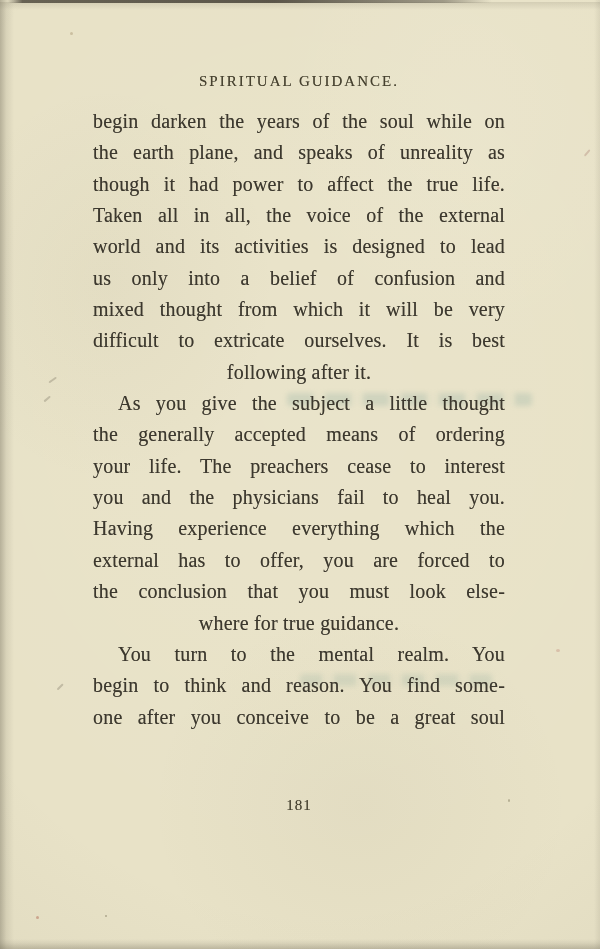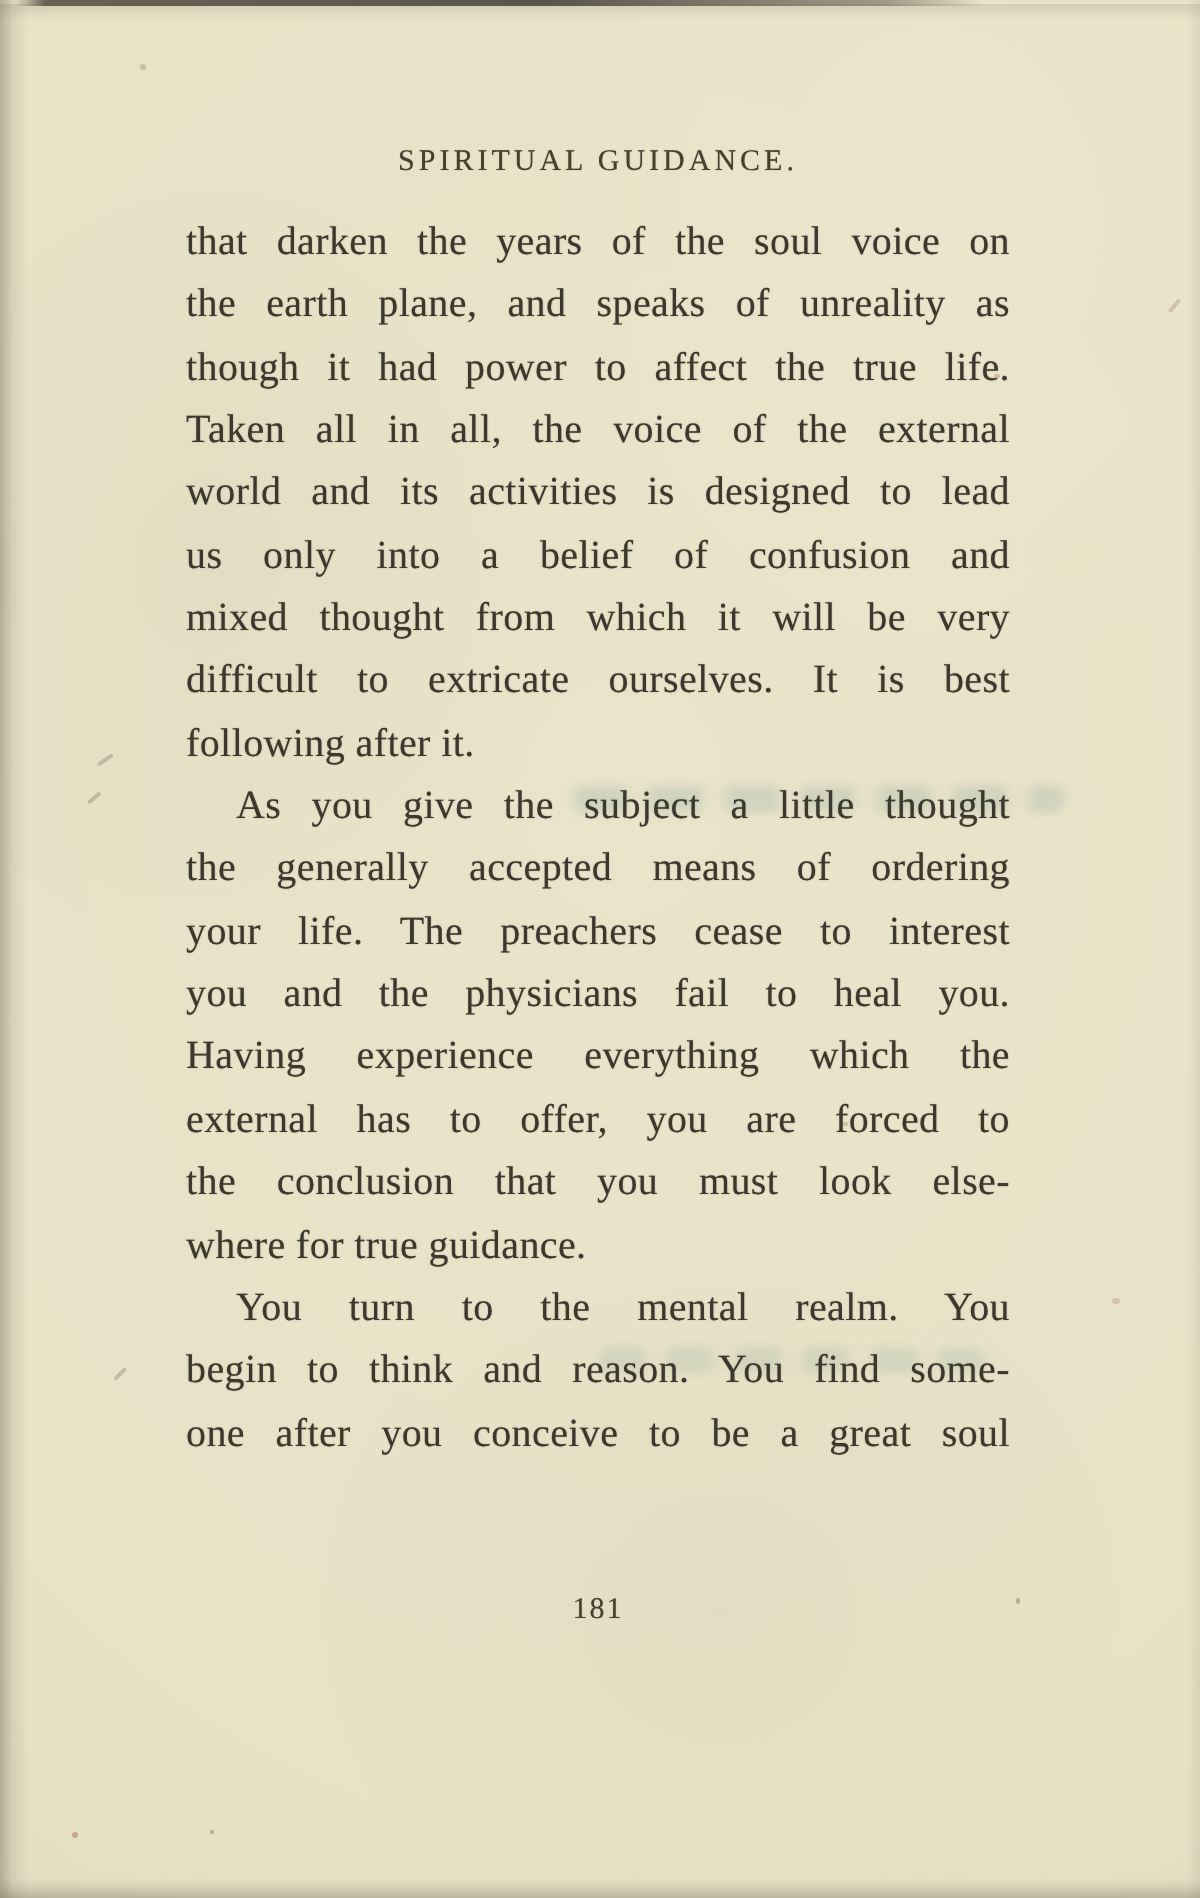--- a/index.html
+++ b/index.html
@@ -47,21 +47,21 @@
     text-align:center;font-size:15px;letter-spacing:2px;
     color:#46412f;
     text-shadow:0 0 0.5px rgba(70,65,47,0.55);
     white-space:nowrap;
   }
   .body-text{
     position:absolute;left:93px;top:106px;width:412px;
     font-size:20px;letter-spacing:0.2px;
     text-shadow:0 0 0.6px rgba(60,56,46,0.5);
   }
-  .line{height:31.35px;line-height:31.35px;text-align:left;}
+  .line{height:31.35px;line-height:31.35px;text-align:center;}
   .line.jl{text-align:justify;text-align-last:justify;}
   .line.ind{padding-left:25px;}
   .line.ind.jl{text-align-last:justify;}
   .page-number{
     position:absolute;left:93px;top:797px;width:412px;height:22px;
     text-align:center;font-size:15px;letter-spacing:1px;
     color:#45402f;text-shadow:0 0 0.5px rgba(70,65,47,0.5);
   }
   
   .ghost{position:absolute;filter:blur(2.5px);border-radius:4px;}
@@ -102,21 +102,21 @@
   <div class="speck s5"></div>
   <div class="speck s6"></div>
   <div class="mark m1"></div>
   <div class="mark m2"></div>
   <div class="mark m3"></div>
   <div class="mark m4"></div>
   <div class="mark m5"></div>
 
   <div class="running-header">SPIRITUAL GUIDANCE.</div>
   <div class="body-text">
-      <div class="line jl">that darken the years of the soul voice on</div>
+      <div class="line jl">begin darken the years of the soul while on</div>
       <div class="line jl">the earth plane, and speaks of unreality as</div>
       <div class="line jl">though it had power to affect the true life.</div>
       <div class="line jl">Taken all in all, the voice of the external</div>
       <div class="line jl">world and its activities is designed to lead</div>
       <div class="line jl">us only into a belief of confusion and</div>
       <div class="line jl">mixed thought from which it will be very</div>
       <div class="line jl">difficult to extricate ourselves.  It is best</div>
       <div class="line">following after it.</div>
       <div class="line jl ind">As you give the subject a little thought</div>
       <div class="line jl">the generally accepted means of ordering</div>

